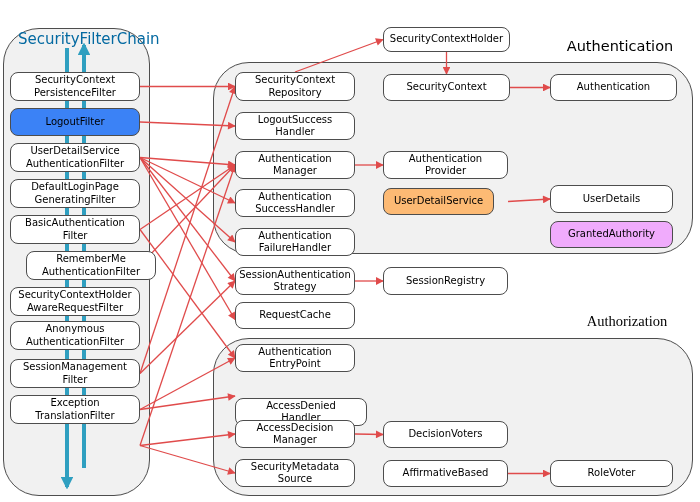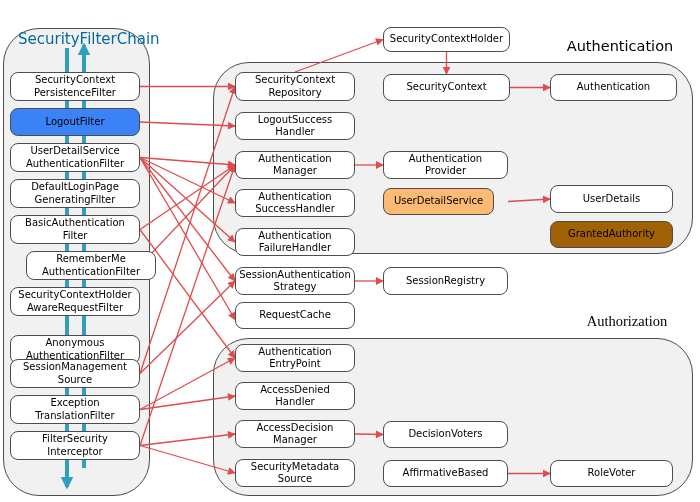--- a/index.html
+++ b/index.html
@@ -81,53 +81,51 @@
     <div class="node" style="left: 10px; top: 143px; width: 130px; height: 29px; background: rgb(255, 255, 255); border-color: rgb(77, 77, 77);">UserDetailService
 AuthenticationFilter</div>
     <div class="node" style="left: 10px; top: 179px; width: 130px; height: 29px; background: rgb(255, 255, 255); border-color: rgb(77, 77, 77);">DefaultLoginPage
 GeneratingFilter</div>
     <div class="node" style="left: 10px; top: 215px; width: 130px; height: 29px; background: rgb(255, 255, 255); border-color: rgb(77, 77, 77);">BasicAuthentication
 Filter</div>
     <div class="node" style="left: 10px; top: 251px; width: 130px; height: 29px; background: rgb(255, 255, 255); border-color: rgb(77, 77, 77); margin-left: 16px;">RememberMe
 AuthenticationFilter</div>
     <div class="node" style="left: 10px; top: 287px; width: 130px; height: 29px; background: rgb(255, 255, 255); border-color: rgb(77, 77, 77);">SecurityContextHolder
 AwareRequestFilter</div>
-    <div class="node" style="left: 10px; top: 335px; width: 130px; height: 29px; background: rgb(255, 255, 255); border-color: rgb(77, 77, 77);">Anonymous
+    <div class="node" style="left: 10px; top: 321px; width: 130px; height: 29px; background: rgb(255, 255, 255); border-color: rgb(77, 77, 77);">Anonymous
 AuthenticationFilter</div>
     <div class="node" style="left: 10px; top: 359px; width: 130px; height: 29px; background: rgb(255, 255, 255); border-color: rgb(77, 77, 77);">SessionManagement
-Source</div>
+Filter</div>
     <div class="node" style="left: 10px; top: 395px; width: 130px; height: 29px; background: rgb(255, 255, 255); border-color: rgb(77, 77, 77);">Exception
 TranslationFilter</div>
-    <div class="node" style="left: 10px; top: 431px; width: 130px; height: 29px; background: rgb(255, 255, 255); border-color: rgb(77, 77, 77);">FilterSecurity
-Interceptor</div>
     <div class="node" style="left: 383px; top: 27px; width: 127px; height: 25px; background: rgb(255, 255, 255); border-color: rgb(77, 77, 77);">SecurityContextHolder</div>
     <div class="node" style="left: 235px; top: 72px; width: 120px; height: 29px; background: rgb(255, 255, 255); border-color: rgb(77, 77, 77);">SecurityContext
 Repository</div>
     <div class="node" style="left: 383px; top: 74px; width: 127px; height: 27px; background: rgb(255, 255, 255); border-color: rgb(77, 77, 77);">SecurityContext</div>
     <div class="node" style="left: 550px; top: 74px; width: 127px; height: 27px; background: rgb(255, 255, 255); border-color: rgb(77, 77, 77);">Authentication</div>
     <div class="node" style="left: 235px; top: 112px; width: 120px; height: 28px; background: rgb(255, 255, 255); border-color: rgb(77, 77, 77);">LogoutSuccess
 Handler</div>
     <div class="node" style="left: 235px; top: 151px; width: 120px; height: 28px; background: rgb(255, 255, 255); border-color: rgb(77, 77, 77);">Authentication
 Manager</div>
     <div class="node" style="left: 383px; top: 151px; width: 125px; height: 28px; background: rgb(255, 255, 255); border-color: rgb(77, 77, 77);">Authentication
 Provider</div>
     <div class="node" style="left: 383px; top: 188px; width: 111px; height: 27px; background: #fdba74; border-color: rgb(77, 77, 77);">UserDetailService</div>
     <div class="node" style="left: 550px; top: 185px; width: 123px; height: 28px; background: rgb(255, 255, 255); border-color: rgb(77, 77, 77);">UserDetails</div>
-    <div class="node" style="left: 550px; top: 221px; width: 123px; height: 27px; background: #a16207; border-color: rgb(77, 77, 77);">GrantedAuthority</div>
+    <div class="node" style="left: 550px; top: 221px; width: 123px; height: 27px; background: #f0abfc; border-color: rgb(77, 77, 77);">GrantedAuthority</div>
     <div class="node" style="left: 235px; top: 189px; width: 120px; height: 28px; background: rgb(255, 255, 255); border-color: rgb(77, 77, 77);">Authentication
 SuccessHandler</div>
     <div class="node" style="left: 235px; top: 228px; width: 120px; height: 28px; background: rgb(255, 255, 255); border-color: rgb(77, 77, 77);">Authentication
 FailureHandler</div>
     <div class="node" style="left: 235px; top: 267px; width: 120px; height: 28px; background: rgb(255, 255, 255); border-color: rgb(77, 77, 77);">SessionAuthentication
 Strategy</div>
     <div class="node" style="left: 383px; top: 267px; width: 125px; height: 28px; background: rgb(255, 255, 255); border-color: rgb(77, 77, 77);">SessionRegistry</div>
     <div class="node" style="left: 235px; top: 302px; width: 120px; height: 27px; background: rgb(255, 255, 255); border-color: rgb(77, 77, 77);">RequestCache</div>
     <div class="node" style="left: 235px; top: 344px; width: 120px; height: 28px; background: rgb(255, 255, 255); border-color: rgb(77, 77, 77);">Authentication
 EntryPoint</div>
-    <div class="node" style="left: 235px; top: 382px; width: 120px; height: 28px; background: rgb(255, 255, 255); border-color: rgb(77, 77, 77);">AccessDenied
+    <div class="node" style="left: 235px; top: 398px; width: 132px; height: 28px; background: rgb(255, 255, 255); border-color: rgb(77, 77, 77);">AccessDenied
 Handler</div>
     <div class="node" style="left: 235px; top: 420px; width: 120px; height: 28px; background: rgb(255, 255, 255); border-color: rgb(77, 77, 77);">AccessDecision
 Manager</div>
     <div class="node" style="left: 383px; top: 421px; width: 125px; height: 27px; background: rgb(255, 255, 255); border-color: rgb(77, 77, 77);">DecisionVoters</div>
     <div class="node" style="left: 235px; top: 459px; width: 120px; height: 28px; background: rgb(255, 255, 255); border-color: rgb(77, 77, 77);">SecurityMetadata
 Source</div>
     <div class="node" style="left: 383px; top: 460px; width: 125px; height: 27px; background: rgb(255, 255, 255); border-color: rgb(77, 77, 77);">AffirmativeBased</div>
     <div class="node" style="left: 550px; top: 460px; width: 123px; height: 27px; background: rgb(255, 255, 255); border-color: rgb(77, 77, 77);">RoleVoter</div>
   </div>
 

